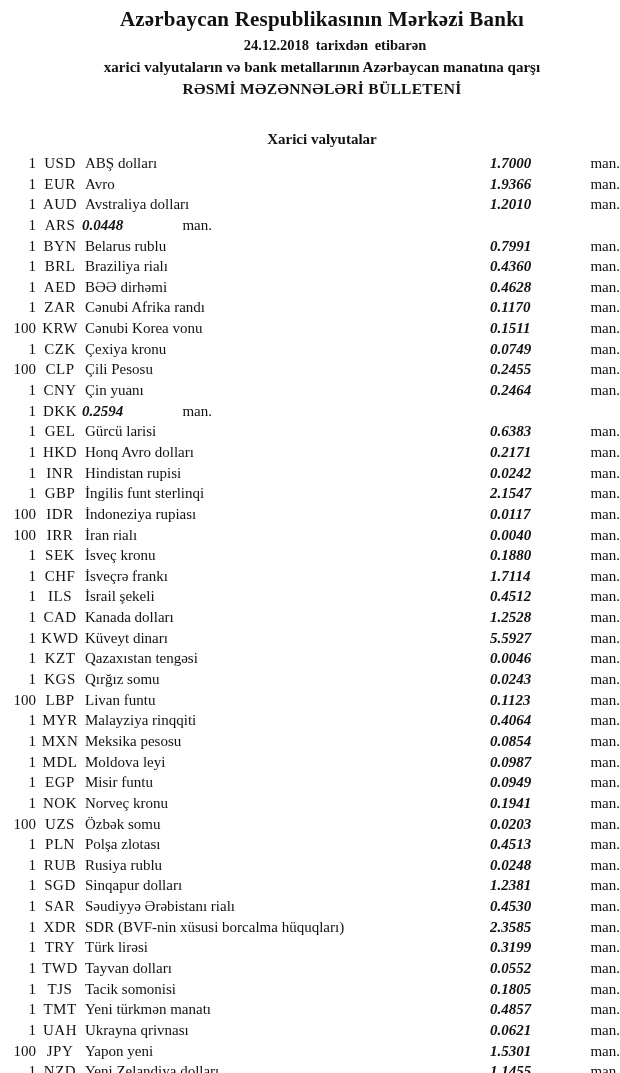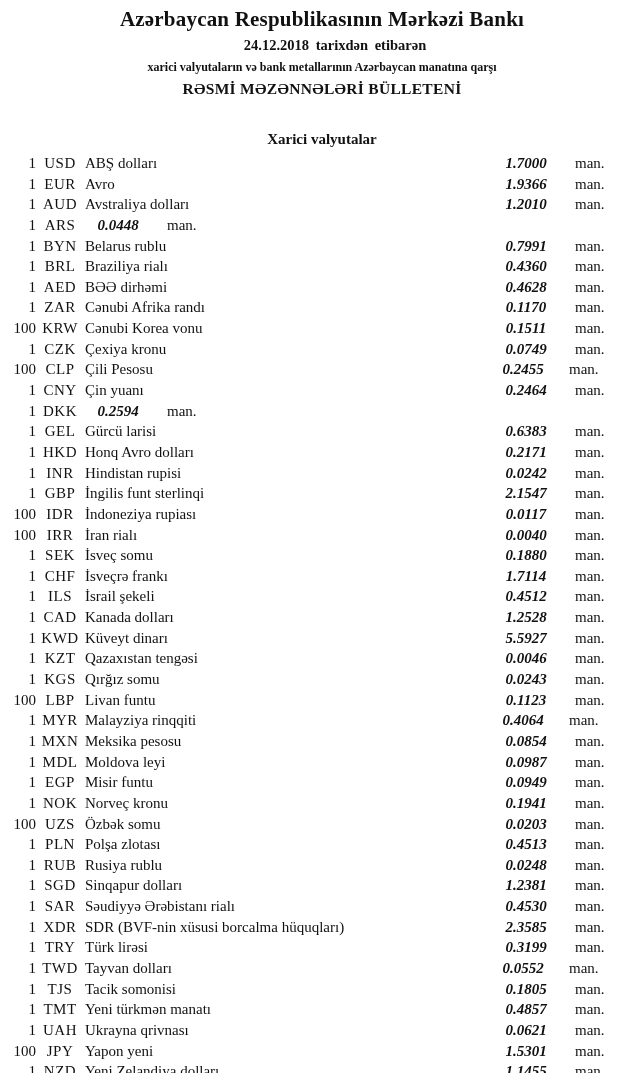--- a/index.html
+++ b/index.html
@@ -33,21 +33,21 @@
     margin-top: 4px;
     font-size: 14.5px;
     font-weight: bold;
     line-height: 18px;
     position: relative;
     left: 13px;           
     word-spacing: 3px;
   }
   .subtitle {
     margin-top: 4px;
-    font-size: 12px;
+    font-size: 15px;
     font-weight: bold;
     line-height: 18px;
   }
   .bulletin-title {
     margin-top: 4px;
     font-size: 15.5px;
     font-weight: bold;
     line-height: 18px;
     letter-spacing: 0.3px;
   }
@@ -83,28 +83,29 @@
     letter-spacing: 0.5px;
   }
   .name {
     flex: 1;
     margin-left: 3px;
     overflow: hidden;
   }
   .value {
     box-sizing: border-box;
     width: 72px;
-    text-align: center;
+    text-align: left;
     font-weight: bold;
     font-style: italic;
   }
   .unit {
     box-sizing: border-box;
     width: 58px;
     padding-left: 13px;
+    text-align: right;
   }
   
   .row.tight .value { padding-right: 6px; }
   .row.tight .unit  { padding-left: 7px; }
 </style>
 </head>
 <body>
 
 <div class="page">
 
@@ -245,21 +246,21 @@
       <div class="row">
     <span class="qty">100</span>
     <span class="code">IRR</span>
     <span class="name">İran rialı</span>
     <span class="value">0.0040</span>
     <span class="unit">man.</span>
   </div>
       <div class="row">
     <span class="qty">1</span>
     <span class="code">SEK</span>
-    <span class="name">İsveç somu</span>
+    <span class="name">İsveç kronu</span>
     <span class="value">0.1880</span>
     <span class="unit">man.</span>
   </div>
       <div class="row">
     <span class="qty">1</span>
     <span class="code">CHF</span>
     <span class="name">İsveçrə frankı</span>
     <span class="value">1.7114</span>
     <span class="unit">man.</span>
   </div>

